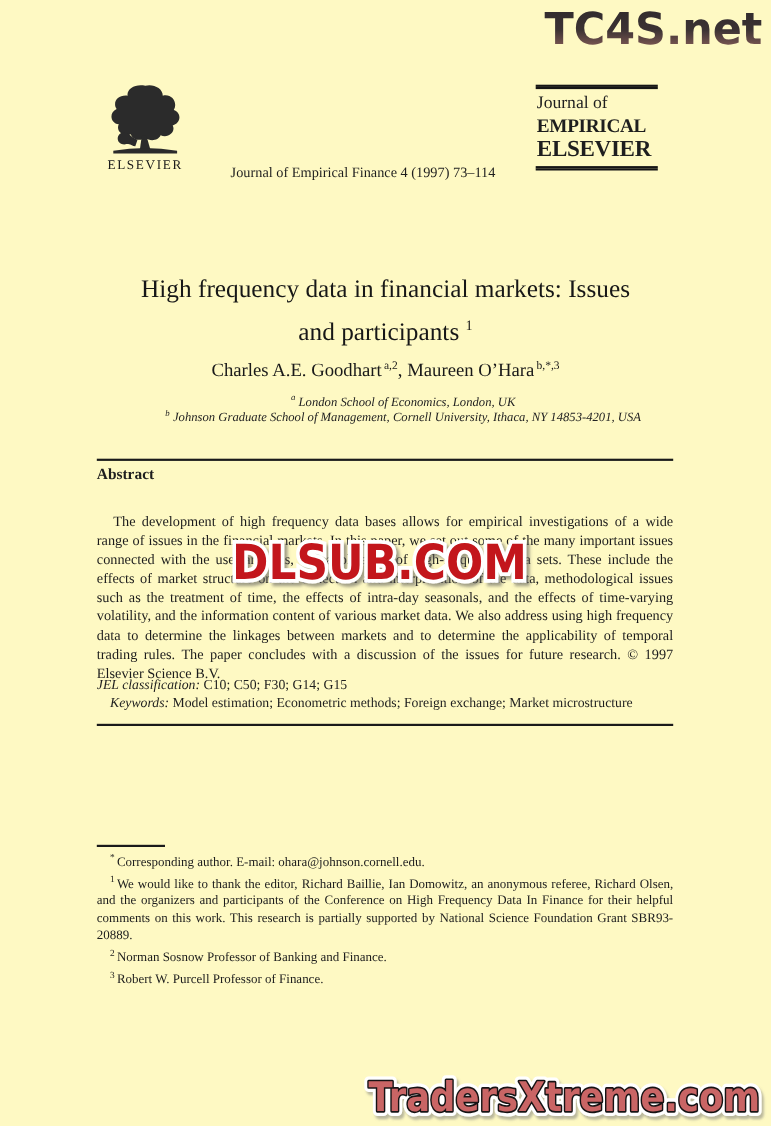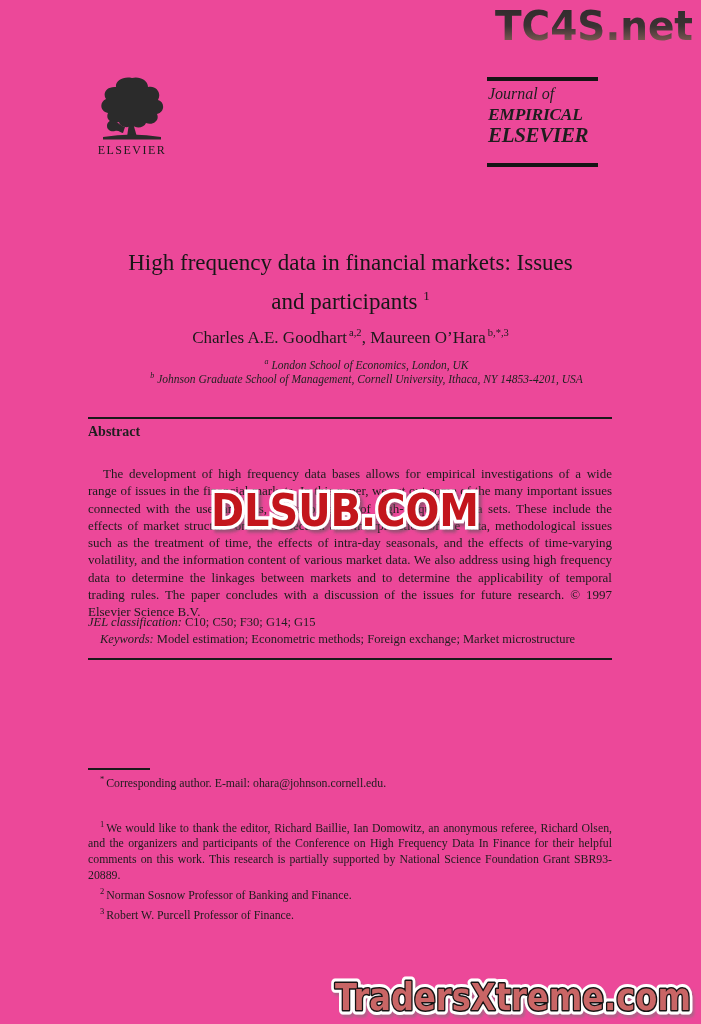--- a/index.html
+++ b/index.html
@@ -1,37 +1,37 @@
 <!DOCTYPE html>
 <html><head>
 <meta charset="utf-8">
 <style>
   * { margin: 0; padding: 0; box-sizing: border-box; }
   html, body { background: #ffffff; }
   body { font-family: "Liberation Serif", serif; color: #1e1e1e; }
   .page {
     position: relative; width: 701px; height: 1024px;
-    background: #ec4899; overflow: hidden;
+    background: #fef9c3; overflow: hidden;
     font-family: "Liberation Serif", serif;
   }
   .abs { position: absolute; }
 
   
   .wm-top { left: 488px; top: 0; width: 212px; height: 50px; }
   .wm-mid { left: 200px; top: 479px; width: 290px; height: 62px; }
   .wm-bot { left: 326px; top: 971px; width: 374px; height: 52px; }
 
   
   .logo-block { left: 88px; top: 77px; width: 88px; text-align: center; }
   .logo-tree { display: block; margin: 0 auto; }
   .logo-word { font-size: 12px; letter-spacing: 1.5px; margin-top: 2px; color: #1b1b1b; }
   .citation { left: 130px; top: 149px; width: 400px; text-align: center; font-size: 13px; }
   .jbox { left: 487px; top: 77px; width: 111px; }
   .dbl-rule { height: 3px; border-top: 2px solid #151515; border-bottom: 2px solid #151515; }
-  .jbox-text { padding: 3px 0 16px 1px; font-style: italic; }
+  .jbox-text { padding: 3px 0 4px 1px; }
   .jbox-l1 { font-size: 16px; line-height: 20px; }
   .jbox-l2 { font-size: 17.5px; line-height: 20px; font-weight: bold; letter-spacing: -0.3px; }
   .jbox-l3 { font-size: 21px; line-height: 23px; font-weight: bold; letter-spacing: -0.3px; }
 
   
   .title { left: 0; top: 246px; width: 701px; text-align: center; font-size: 23px; line-height: 33px; color: #171717; }
   .title sup { font-size: 13px; }
   .authors { left: 0; top: 327px; width: 701px; text-align: center; font-size: 17px; color: #1a1a1a; font-family: Liberation Serif, serif; }
   .authors sup { font-size: 10.5px; margin-left: 2px; }
   .affil { left: 0; width: 701px; text-align: center; font-style: italic; font-size: 11.5px; color: #222; padding-left: 32px; }
@@ -52,21 +52,21 @@
     font-size: 13px; line-height: 17.3px; text-align: justify; text-indent: 15px;
     color: #1c1c1c;
   }
   .jel { left: 88px; top: 615px; width: 524px; font-size: 12.5px; }
   .kw  { left: 100px; top: 632px; width: 524px; font-size: 12.5px; }
   .it { font-style: italic; }
 
   
   .footnotes { left: 88px; top: 772px; width: 524px; font-size: 11.8px; line-height: 15.8px; color: #1c1c1c; }
   .footnotes p { text-indent: 12px; }
-  .footnotes .just { text-align: justify; margin-top: 25px; }
+  .footnotes .just { text-align: justify; }
   .footnotes sup { font-size: 8.5px; margin-right: 2px; }
 
   
   .imprint { left: 88px; top: 892px; width: 524px; font-size: 12.5px; line-height: 16.5px; }
   .pii-val { letter-spacing: 1.6px; }
 </style>
 </head>
 <body>
 
 <div class="page">
@@ -89,20 +89,21 @@
       <g fill="#2b2b2b">
         <path d="M37 1 C28 -1 20 4 21 10 C12 9 7 16 11 22 C4 25 5 35 13 36 C10 42 17 48 24 45 C25 50 33 52 37 48 C41 52 49 51 51 46 C58 49 65 43 62 37 C70 35 70 25 63 23 C67 16 61 8 53 10 C53 3 44 -1 37 1 Z"></path>
         <path d="M34 46 L32 60 L42 60 L38 46 Z"></path>
         <path d="M20 44 C16 42 12 45 12 49 C12 53 16 55 20 54 C24 53 25 56 28 56 L30 50 C26 49 24 46 20 44 Z"></path>
         <path d="M8 60 Q37 55 66 60 L66 62.5 L8 62.5 Z"></path>
       </g>
     </svg>
     <div class="logo-word">ELSEVIER</div>
   </div>
 
+  <div class="abs citation">Journal of Empirical Finance 4 (1997) 73–114</div>
 
   <div class="abs jbox">
     <div class="dbl-rule"></div>
     <div class="jbox-text">
       <div class="jbox-l1">Journal of</div>
       <div class="jbox-l2">EMPIRICAL</div>
       <div class="jbox-l3">ELSEVIER</div>
     </div>
     <div class="dbl-rule"></div>
   </div>

